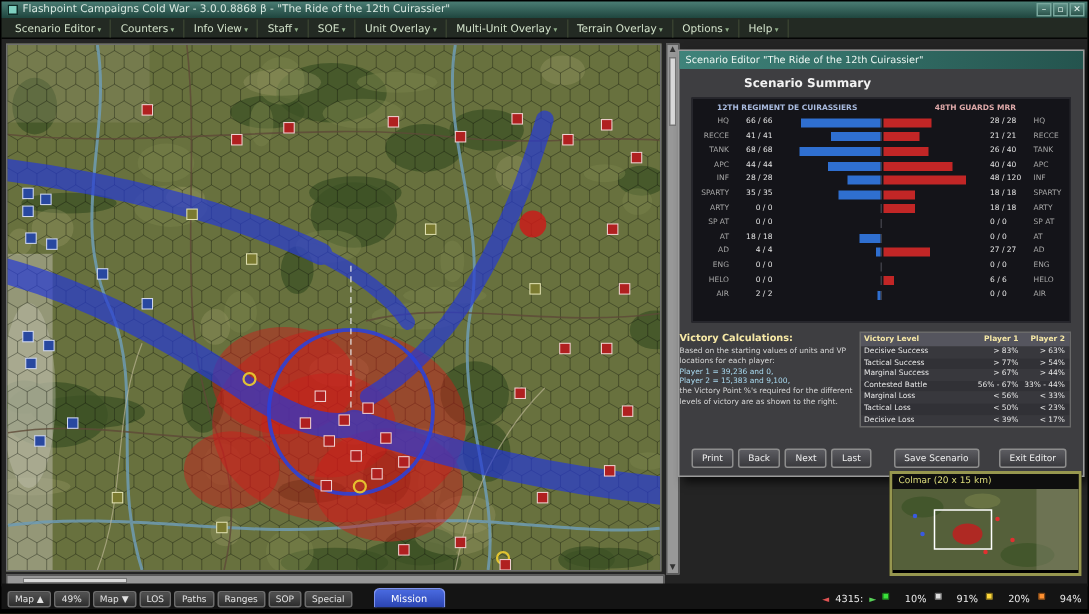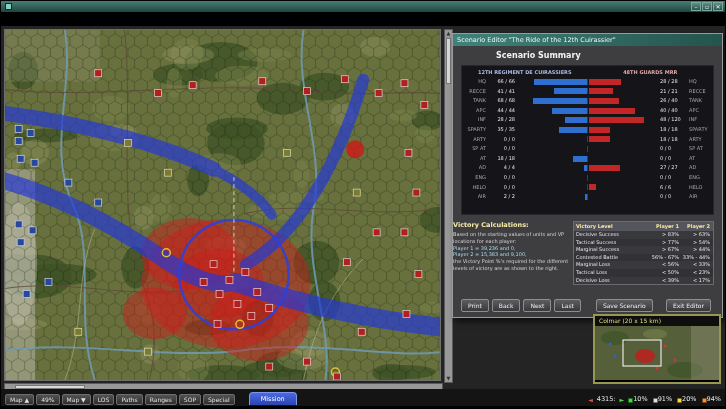--- a/index.html
+++ b/index.html
@@ -87,37 +87,50 @@
   
   .bottombar { position:absolute; left:1px; right:1px; bottom:3px; height:15px; background:#141414;
     display:flex; align-items:flex-end; padding:16px 4px 1px 4px; }
   .bb-btn { font-size:6px; color:#e2e2e2; background:linear-gradient(#525252,#2e2e2e); border:1px solid #6d6d6d;
     border-radius:2px; padding:1px 4px; margin-right:2px; white-space:nowrap; }
   .mission-tab { margin-left:12px; background:linear-gradient(#4a6ae0,#2a44b0); color:#fff; border:1px solid #7f94ef;
     border-bottom:none; border-radius:4px 4px 0 0; padding:2px 11px 2px; font-size:6.5px; }
   .bb-right { margin-left:auto; display:flex; align-items:center; gap:4px; font-size:6.5px; color:#eaeaea; padding-bottom:2px; }
   .arr-l { color:#e05353; font-size:6px; }
   .arr-r { color:#57d057; font-size:6px; }
-  .ind { display:flex; align-items:flex-end; gap:0; }
+  .ind { display:flex; align-items:flex-start; gap:10px; }
   .led { width:5px; height:5px; border-radius:1px; border:1px solid rgba(0,0,0,.5); display:inline-block; }
 </style>
 </head>
 <body>
 
 <div class="window">
 
   <div class="titlebar">
     <span class="app-icon"></span>
+    <span>Flashpoint Campaigns Cold War - 3.0.0.8868 β - "The Ride of the 12th Cuirassier"</span>
     <span class="win-controls">
       <span class="win-btn">–</span>
       <span class="win-btn">▫</span>
       <span class="win-btn">✕</span>
     </span>
   </div>
 
+  <div class="menubar">
+      <span class="menu-item">Scenario Editor</span>
+      <span class="menu-item">Counters</span>
+      <span class="menu-item">Info View</span>
+      <span class="menu-item">Staff</span>
+      <span class="menu-item">SOE</span>
+      <span class="menu-item">Unit Overlay</span>
+      <span class="menu-item">Multi-Unit Overlay</span>
+      <span class="menu-item">Terrain Overlay</span>
+      <span class="menu-item">Options</span>
+      <span class="menu-item">Help</span>
+    </div>
 
   <div class="main">
 
     <div class="map-wrap">
       <svg id="mapsvg" width="435" height="350" viewBox="0 0 437 352">
         <rect x="0" y="0" width="437" height="352" fill="#68713e"></rect>
         <g id="terrain">
             <ellipse cx="32" cy="248" rx="35" ry="22" fill="#3c5226" opacity="0.75"></ellipse>
             <ellipse cx="18" cy="41" rx="15" ry="19" fill="#3c5226" opacity="0.75"></ellipse>
             <ellipse cx="174" cy="45" rx="25" ry="11" fill="#3c5226" opacity="0.75"></ellipse>

